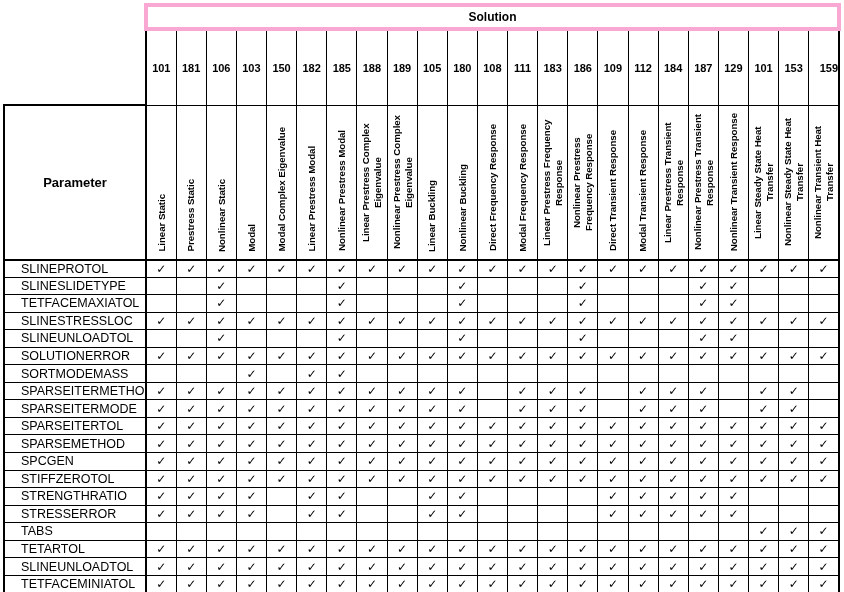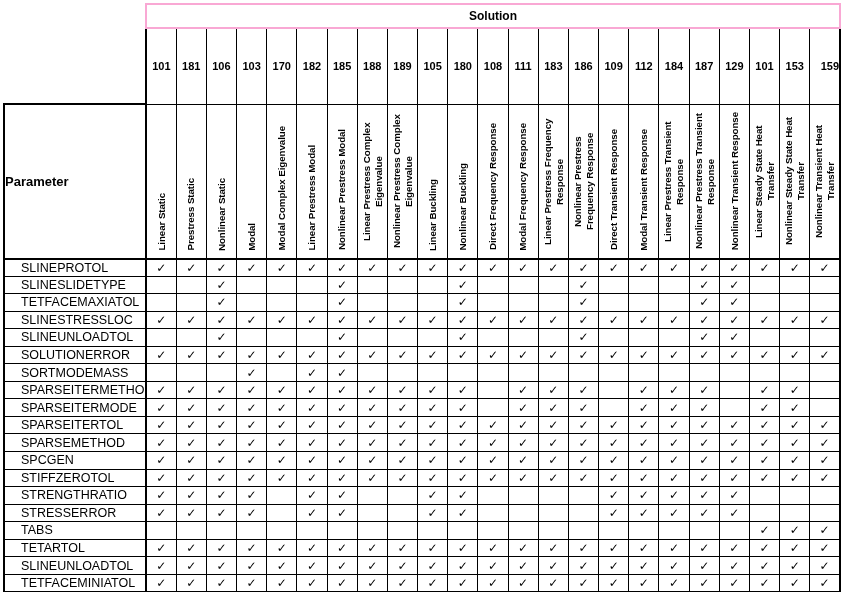--- a/index.html
+++ b/index.html
@@ -9,33 +9,33 @@
     font-family:"Liberation Sans", "DejaVu Sans", sans-serif; overflow:hidden;
   }
   table.matrix { border-collapse:collapse; table-layout:fixed; width:838px; }
   col.c-label { width:142px; }
   th, td { border:1px solid #000; padding:0; overflow:hidden; }
 
   td.blank { border:none; background:#ffffff; }
 
   tr.solution-row { height:24px; }
   th.solution {
-    border:2px solid #f9a8d4; font-size:12px; font-weight:bold;
+    border:4px solid #f9a8d4; font-size:12px; font-weight:bold;
     text-align:center; vertical-align:middle;
   }
 
   tr.numbers-row { height:76px; }
   th.num { font-size:11px; font-weight:bold; text-align:center; vertical-align:middle;margin-top:35px; }
   th.first-col { border-left:2px solid #000; }
   th.last-col, td.last-col { border-right:2px solid #000;text-align:right; }
 
   tr.names-row th { border-bottom:2px solid #000; }
   th.param {
     border-left:2px solid #000; border-top:2px solid #000; border-right:2px solid #000;
-    font-size:13px; font-weight:bold; text-align:left; vertical-align:middle;border-radius:29px;
+    font-size:13px; font-weight:bold; text-align:center; vertical-align:middle;border-radius:29px;
   }
   th.rot { height:146px; vertical-align:bottom; text-align:center; padding:4px 0 3px 0; }
   th.rot span {
     display:inline-block; writing-mode:vertical-rl; transform:rotate(180deg);
     font-size:9.8px; font-weight:bold; line-height:1.18; max-height:139px;
     letter-spacing:-0.1px;
   }
 
   tbody tr { height:17.55px; }
   td.plabel {
@@ -57,21 +57,21 @@
       <tr class="solution-row">
         <td class="blank"></td>
         <th class="solution" colspan="23">Solution</th>
       </tr>
       <tr class="numbers-row">
         <td class="blank"></td>
       <th class="num first-col">101</th>
           <th class="num">181</th>
           <th class="num">106</th>
           <th class="num">103</th>
-          <th class="num">170</th>
+          <th class="num">150</th>
           <th class="num">182</th>
           <th class="num">185</th>
           <th class="num">188</th>
           <th class="num">189</th>
           <th class="num">105</th>
           <th class="num">180</th>
           <th class="num">108</th>
           <th class="num">111</th>
           <th class="num">183</th>
           <th class="num">186</th>

